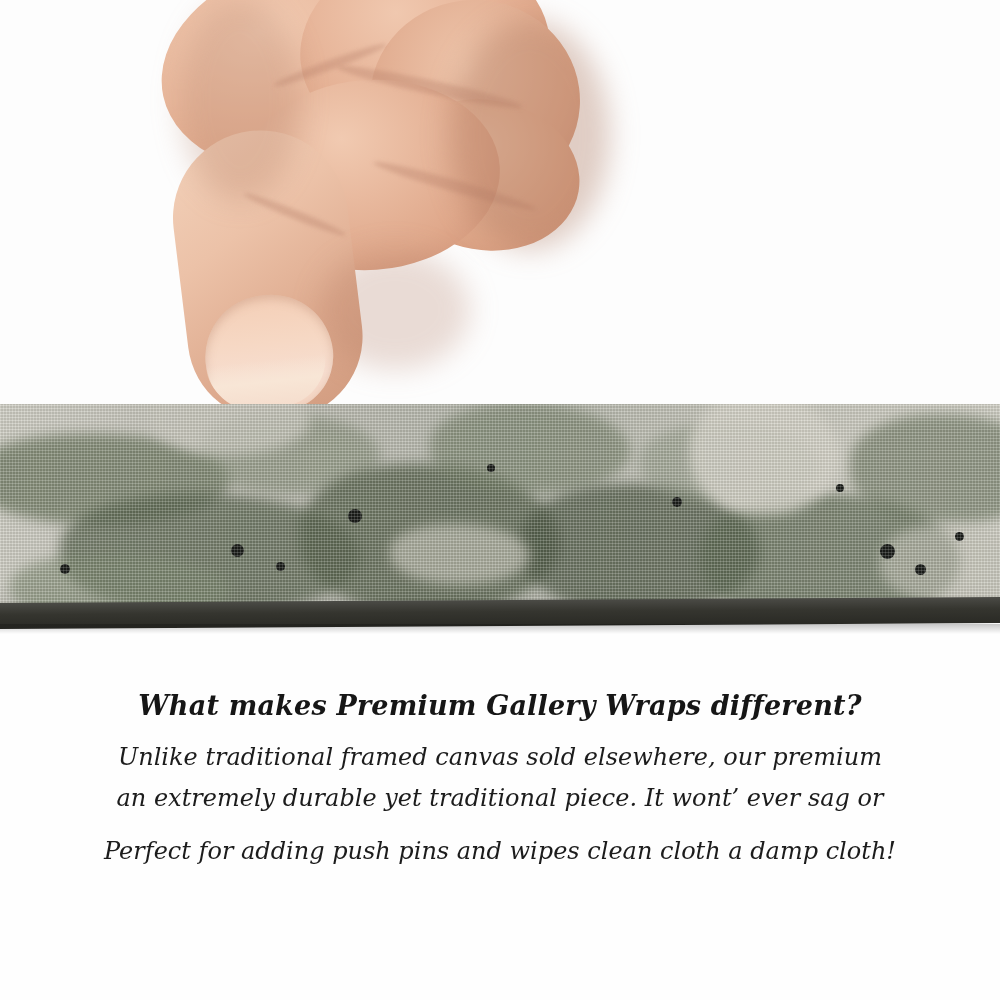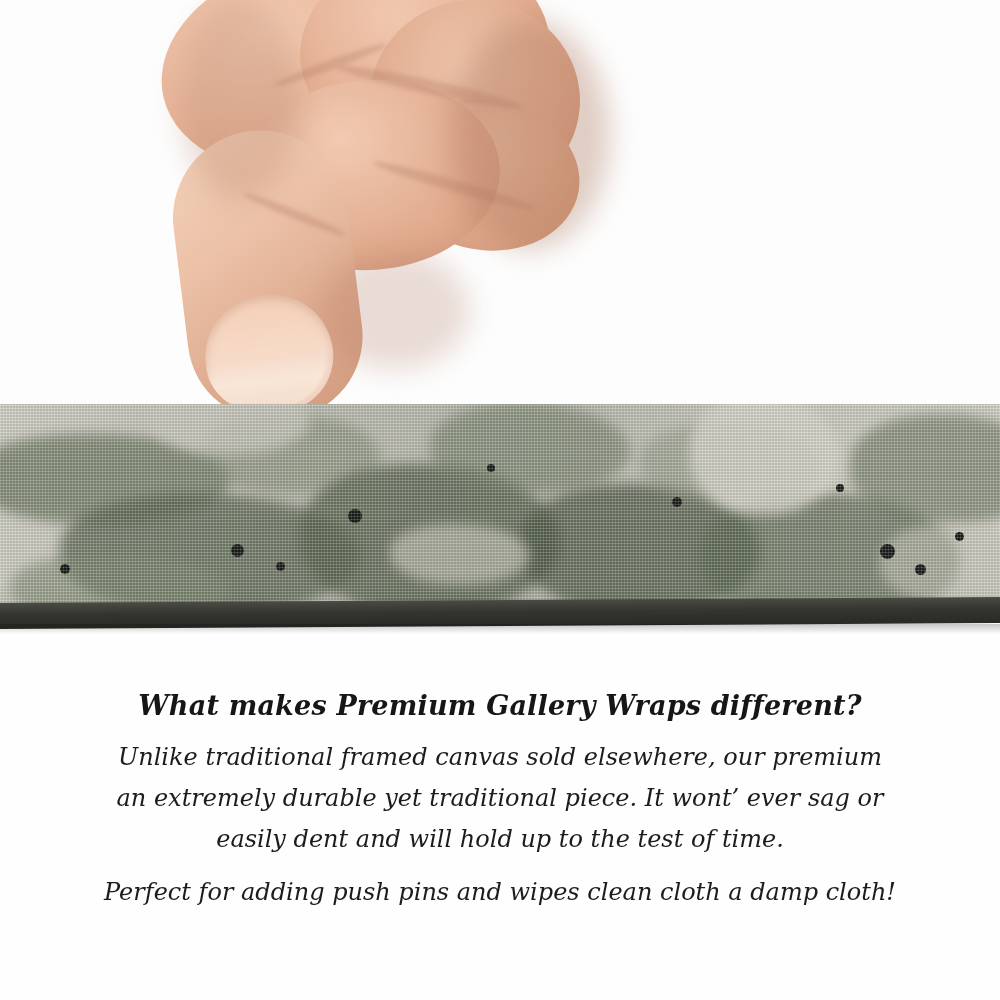--- a/index.html
+++ b/index.html
@@ -267,17 +267,16 @@
     <div class="canvas-weave"></div>
   </div>
 
   <div class="strip-edge"></div>
   <div class="strip-edge-shadow"></div>
 
   <div class="text-block">
     <div class="headline">What makes Premium Gallery Wraps different?</div>
     <p class="body-line">Unlike traditional framed canvas sold elsewhere, our premium</p>
     <p class="body-line">an extremely durable yet traditional piece. It wont’ ever sag or</p>
-    <p class="body-line">easily dent and will hold up to the test of time.</p>
     <p class="body-line last-line">Perfect for adding push pins and wipes clean cloth a damp cloth!</p>
   </div>
 
 </div>
 
 </body></html>

